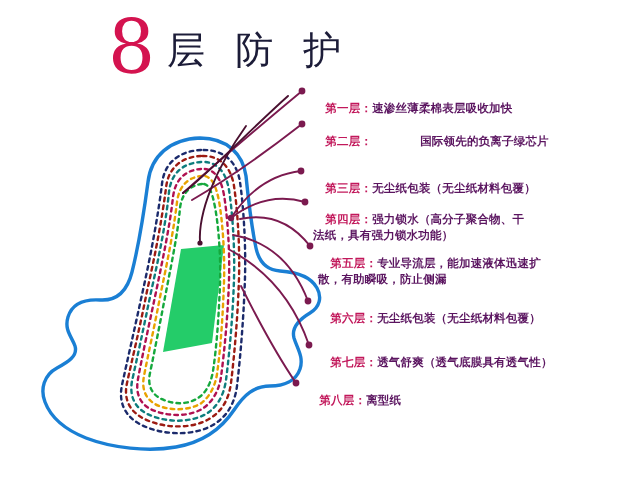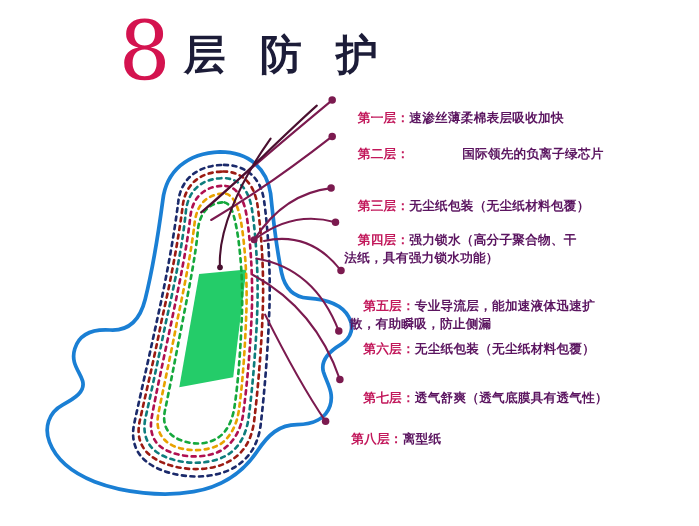--- a/index.html
+++ b/index.html
@@ -39,21 +39,21 @@
     font-weight: 400;
     letter-spacing: 0px;
     margin-right: 12px;
     position: relative;
     top: 1px;
   }
   #title-text {
     font-family: "DejaVu Sans", "Liberation Sans", sans-serif;
     font-size: 38px;
     line-height: 42px;
-    font-weight: 700;
+    font-weight: 400;
     letter-spacing: 9px;
     position: relative;
     top: 4px;
     text-align: right;
   }
 
   
   #diagram-svg {
     position: absolute;
     left: 0; top: 0;
@@ -218,21 +218,21 @@
 
   <div class="layer-label" style="left:313px; top:164px;">
     <span class="lbl-prefix" style="color: rgb(194, 24, 91);">第三层：</span><span class="lbl-body" style="color: rgb(91, 21, 96);">无尘纸包装（无尘纸材料包覆）</span>
   </div>
 
   <div class="layer-label" style="left:313px; top:195px; width:300px;">
     <span class="lbl-prefix" style="color: rgb(194, 24, 91);">第四层：</span><span class="lbl-body" style="color: rgb(91, 21, 96);">强力锁水（高分子聚合物、干
 法纸，具有强力锁水功能）</span>
   </div>
 
-  <div class="layer-label" style="left:318px; top:255px; width:310px;">
+  <div class="layer-label" style="left:318px; top:239px; width:310px;">
     <span class="lbl-prefix" style="color: rgb(194, 24, 91);">第五层：</span><span class="lbl-body" style="color: rgb(91, 21, 96);">专业导流层，能加速液体迅速扩
 散，有助瞬吸，防止侧漏</span>
   </div>
 
   <div class="layer-label" style="left:318px; top:294px;">
     <span class="lbl-prefix" style="color: rgb(194, 24, 91);">第六层：</span><span class="lbl-body" style="color: rgb(91, 21, 96);">无尘纸包装（无尘纸材料包覆）</span>
   </div>
 
   <div class="layer-label" style="left:318px; top:338px;">
     <span class="lbl-prefix" style="color: rgb(194, 24, 91);">第七层：</span><span class="lbl-body" style="color: rgb(91, 21, 96);">透气舒爽（透气底膜具有透气性）</span>

